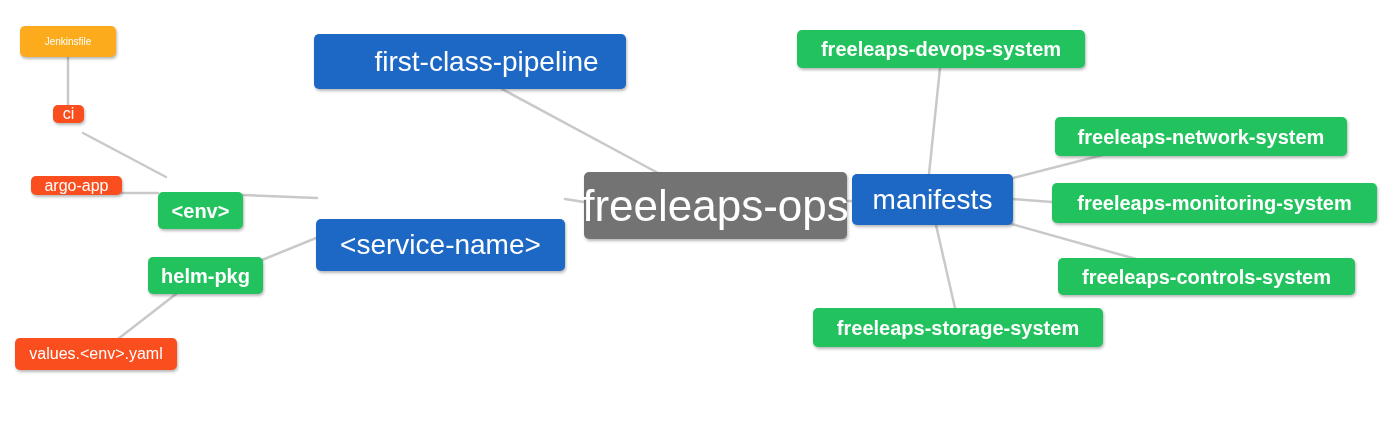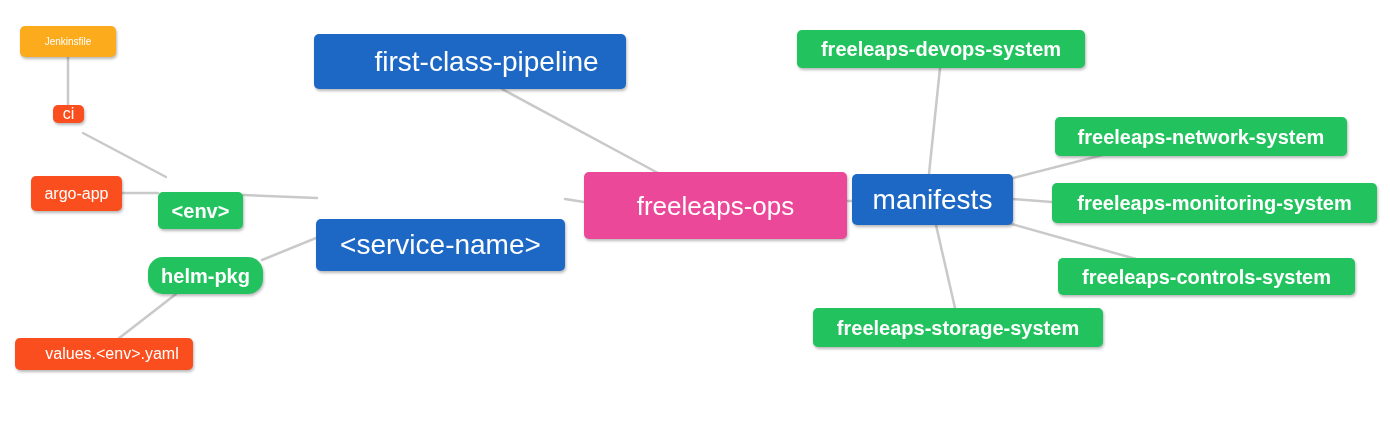--- a/index.html
+++ b/index.html
@@ -15,33 +15,33 @@
   .node{
     position:absolute;
     display:flex;align-items:center;justify-content:center;
     color:#ffffff;white-space:nowrap;
     border-radius:5px;
     box-shadow:1px 2px 3px rgba(0,0,0,0.28);
     cursor:pointer;
     line-height:1;
     z-index:2;
   }
-  .lv-root{background:#ec4899;font-size:26px;}
+  .lv-root{background:#737373;font-size:44px;}
   .lv1{background:#1e68c5;font-size:28px;}
   .lv2{background:#22c35e;font-size:20px;font-weight:bold;}
   .lv3{background:#fa4e1e;font-size:16px;}
   .lv4{background:#fcab1d;font-size:10px;}
 
   
   #n-jenkinsfile      {left:20px;  top:26px;  width:96px;  height:31px;}
   #n-ci               {left:53px;  top:105px; width:31px;  height:18px;}
-  #n-argo-app         {left:31px;  top:176px; width:91px;  height:35px;}
+  #n-argo-app         {left:31px;  top:176px; width:91px;  height:19px;}
   #n-env              {left:158px; top:176px; width:85px;  height:37px;margin-top:16px;}
-  #n-helm-pkg         {left:148px; top:257px; width:115px; height:37px;border-radius:15px;}
-  #n-values-env-yaml  {left:15px;  top:338px; width:162px; height:32px;padding-left:16px;}
+  #n-helm-pkg         {left:148px; top:257px; width:115px; height:37px;}
+  #n-values-env-yaml  {left:15px;  top:338px; width:162px; height:32px;}
   #n-first-class-pipeline{left:314px; top:34px;  width:279px; height:55px;padding-left:33px;}
   #n-service-name     {left:316px; top:171px; width:249px; height:52px;margin-top:48px;}
   #n-freeleaps-ops    {left:584px; top:172px; width:263px; height:67px;}
   #n-manifests        {left:852px; top:174px; width:161px; height:51px;text-align:center;}
   #n-devops-system    {left:797px; top:30px;  width:288px; height:38px;}
   #n-network-system   {left:1055px;top:117px; width:292px; height:39px;}
   #n-monitoring-system{left:1052px;top:183px; width:325px; height:40px;}
   #n-controls-system  {left:1058px;top:258px; width:297px; height:37px;}
   #n-storage-system   {left:813px; top:308px; width:290px; height:39px;}
 </style>

